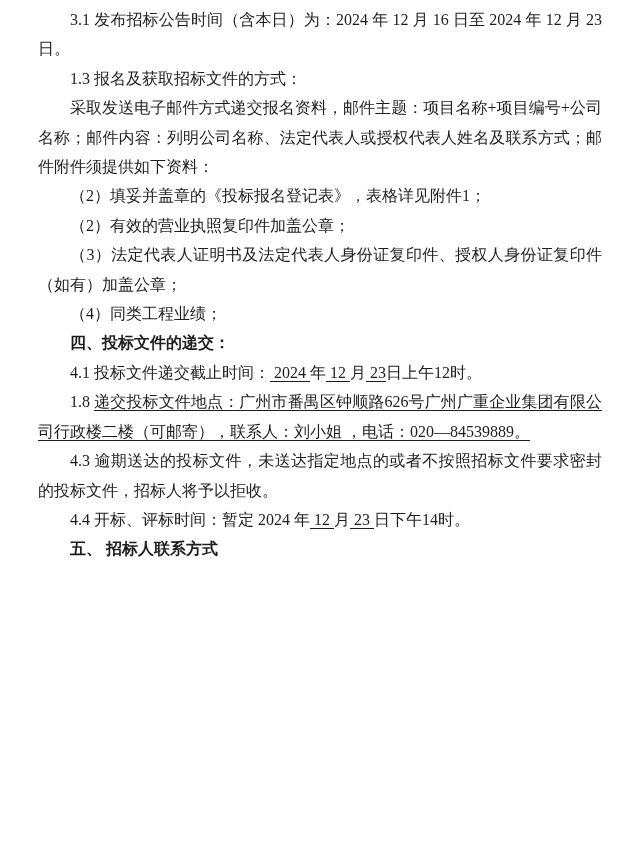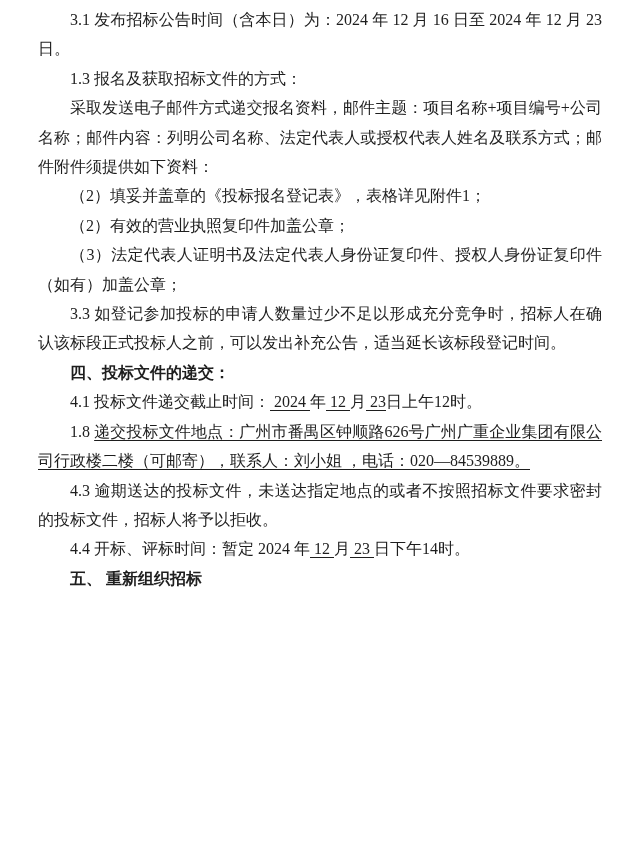--- a/index.html
+++ b/index.html
@@ -42,31 +42,31 @@
   <p class="para"><span>1.3 报名及获取招标文件的方式：</span></p>
 
   <p class="para"><span>采取发送电子邮件方式递交报名资料，邮件主题：项目名称+项目编号+公司名称；邮件内容：列明公司名称、法定代表人或授权代表人姓名及联系方式；邮件附件须提供如下资料：</span></p>
 
   <p class="para"><span>（2）填妥并盖章的《投标报名登记表》，表格详见附件1；</span></p>
 
   <p class="para"><span>（2）有效的营业执照复印件加盖公章；</span></p>
 
   <p class="para"><span>（3）法定代表人证明书及法定代表人身份证复印件、授权人身份证复印件（如有）加盖公章；</span></p>
 
+  <p class="para"><span>（4）同类工程业绩；</span></p>
 
 
 
-  <p class="para"><span>3.3 如登记参加投标的申请人数量过少不足以形成充分竞争时，招标人在确认该标段正式投标人之前，可以发出补充公告，适当延长该标段登记时间。</span></p>
 
 
   <p class="para heading"><span>四、投标文件的递交：</span></p>
 
   <p class="para"><span>4.1 投标文件递交截止时间：</span><span class="u">&nbsp;2024&nbsp;</span><span>年</span><span class="u">&nbsp;12&nbsp;</span><span>月</span><span class="u">&nbsp;23</span><span>日上午12时。</span></p>
 
   <p class="para"><span>1.8 </span><span class="u">递交投标文件地点：广州市番禺区钟顺路626号广州广重企业集团有限公司行政楼二楼（可邮寄），联系人：刘小姐&nbsp;，电话：020—84539889。</span></p>
 
   <p class="para"><span>4.3 逾期送达的投标文件，未送达指定地点的或者不按照招标文件要求密封的投标文件，招标人将予以拒收。</span></p>
 
   <p class="para"><span>4.4 开标、评标时间：暂定 2024 年</span><span class="u">&nbsp;12&nbsp;</span><span>月</span><span class="u">&nbsp;23&nbsp;</span><span>日下午14时。</span></p>
 
-  <p class="para heading"><span>五、 重新组织招标</span></p>
+  <p class="para heading"><span>五、 招标人联系方式</span></p>
 
 </div>
 
 </body></html>

